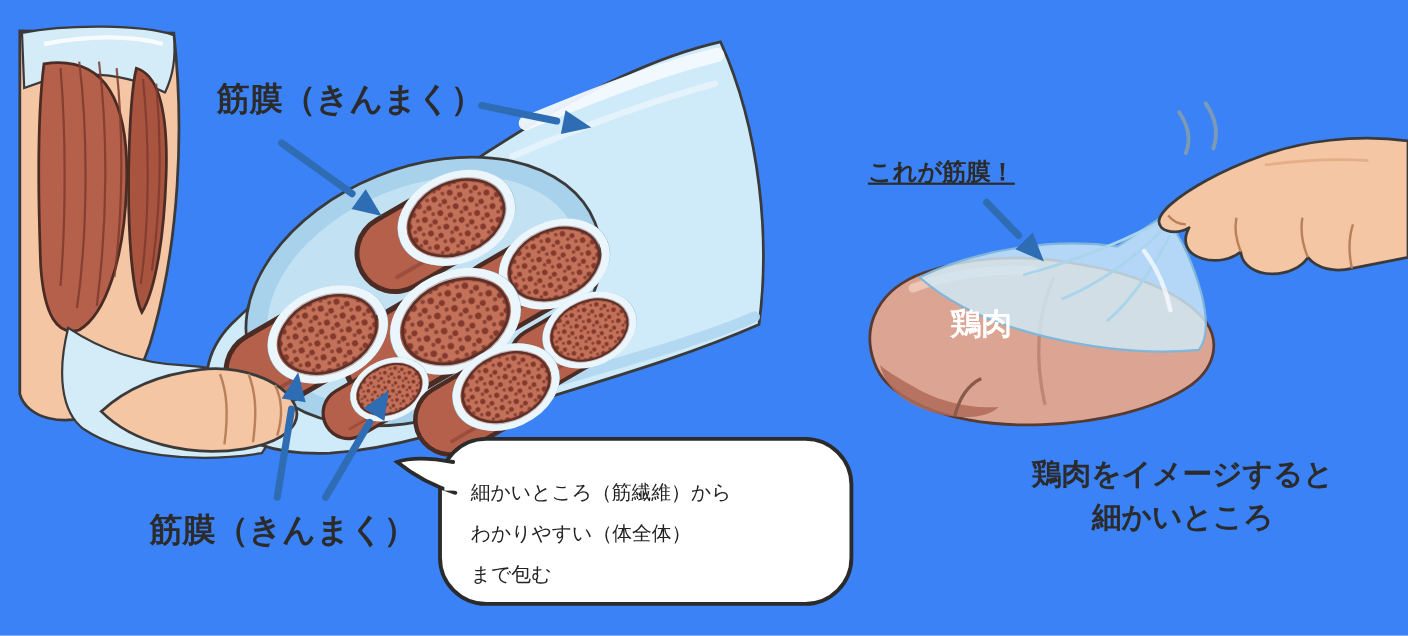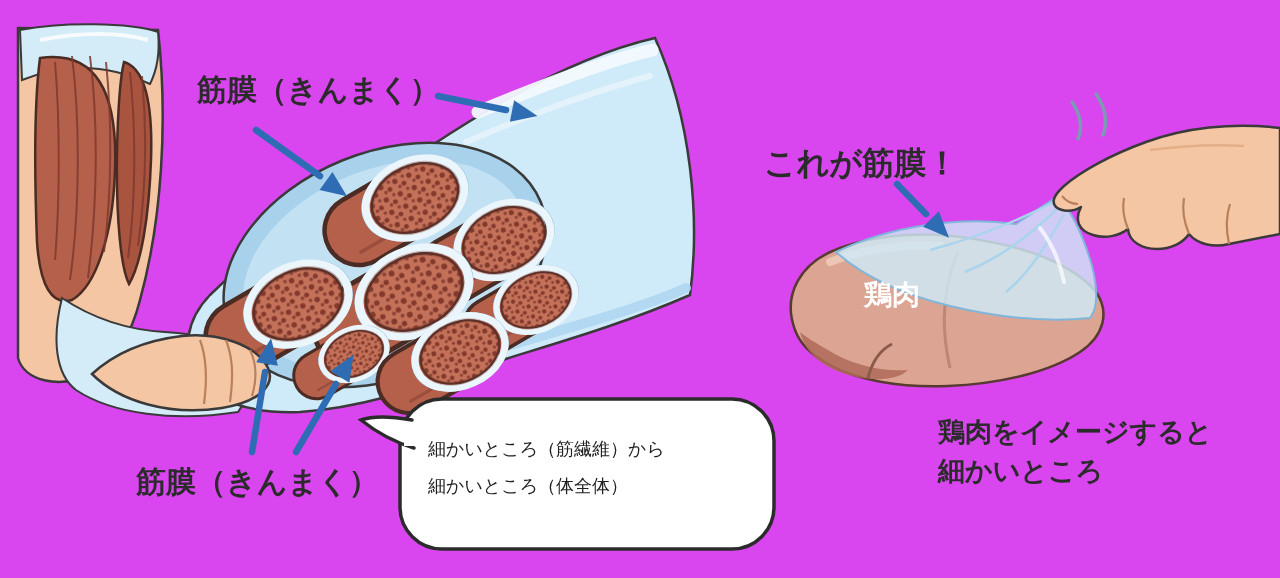--- a/index.html
+++ b/index.html
@@ -1,29 +1,29 @@
 <!DOCTYPE html>
 <html style="--arrow-blue: #2e6db4; --fascia-blue: #cfeaf8; --fascia-blue-deep: #a8d2ec; --muscle-red: #b5604a; --muscle-dark: #7e3a2e; --skin: #f5c6a4; --meat-pink: #dca492; --outline: #3a3a3a; --text: #2b2b2b;"><head>
 <meta charset="utf-8">
 <style>
   html,body{margin:0;padding:0;background:#fff;}
   .canvas{
     position:relative;
     width:1280px;height:578px;
-    background:#d946ef;
+    background:#3b82f6;
     font-family:"DejaVu Sans","Liberation Sans",sans-serif;
     overflow:hidden;
   }
   .art{position:absolute;left:0;top:0;}
   .txt{position:absolute;color:var(--text,#2b2b2b);white-space:nowrap;}
   .label-top{left:197px;top:70px;font-size:30px;font-weight:bold;}
   .label-bottom{left:136px;top:462px;font-size:30px;font-weight:bold;}
-  .callout{left:764px;top:142px;font-size:32px;font-weight:bold;}
+  .callout{left:789px;top:142px;font-size:22px;font-weight:bold;text-decoration:underline;}
   .meat-label{left:864px;top:276px;font-size:28px;font-weight:bold;color:#ffffff;}
-  .caption{left:938px;top:412px;font-size:27px;font-weight:600;line-height:39px;}
+  .caption{left:938px;top:412px;font-size:27px;font-weight:600;line-height:39px;text-align:center;}
   .bubble-text{left:428px;top:430px;font-size:18px;font-weight:500;line-height:37px;color:#222;}
   .arrow-line{stroke:var(--arrow-blue,#2e6db4);stroke-width:6.5;fill:none;stroke-linecap:round;}
   .arrow-head{fill:var(--arrow-blue,#2e6db4);}
 </style>
 </head>
 <body>
 
 <div class="canvas">
 
   <svg class="art" width="1280" height="578" viewBox="0 0 1280 578">
@@ -216,21 +216,22 @@
       </g>
     </g>
   </svg>
 
   <div class="txt label-top">筋膜（きんまく）</div>
 
   <div class="txt label-bottom">筋膜（きんまく）</div>
 
   <div class="txt bubble-text">
     <div>細かいところ（筋繊維）から</div>
-    <div>細かいところ（体全体）</div>
+    <div>わかりやすい（体全体）</div>
+    <div>まで包む</div>
   </div>
 
   <div class="txt callout">これが筋膜！</div>
 
   <div class="txt meat-label">鶏肉</div>
 
   <div class="txt caption">
     <div>鶏肉をイメージすると</div>
     <div>細かいところ</div>
   </div>

